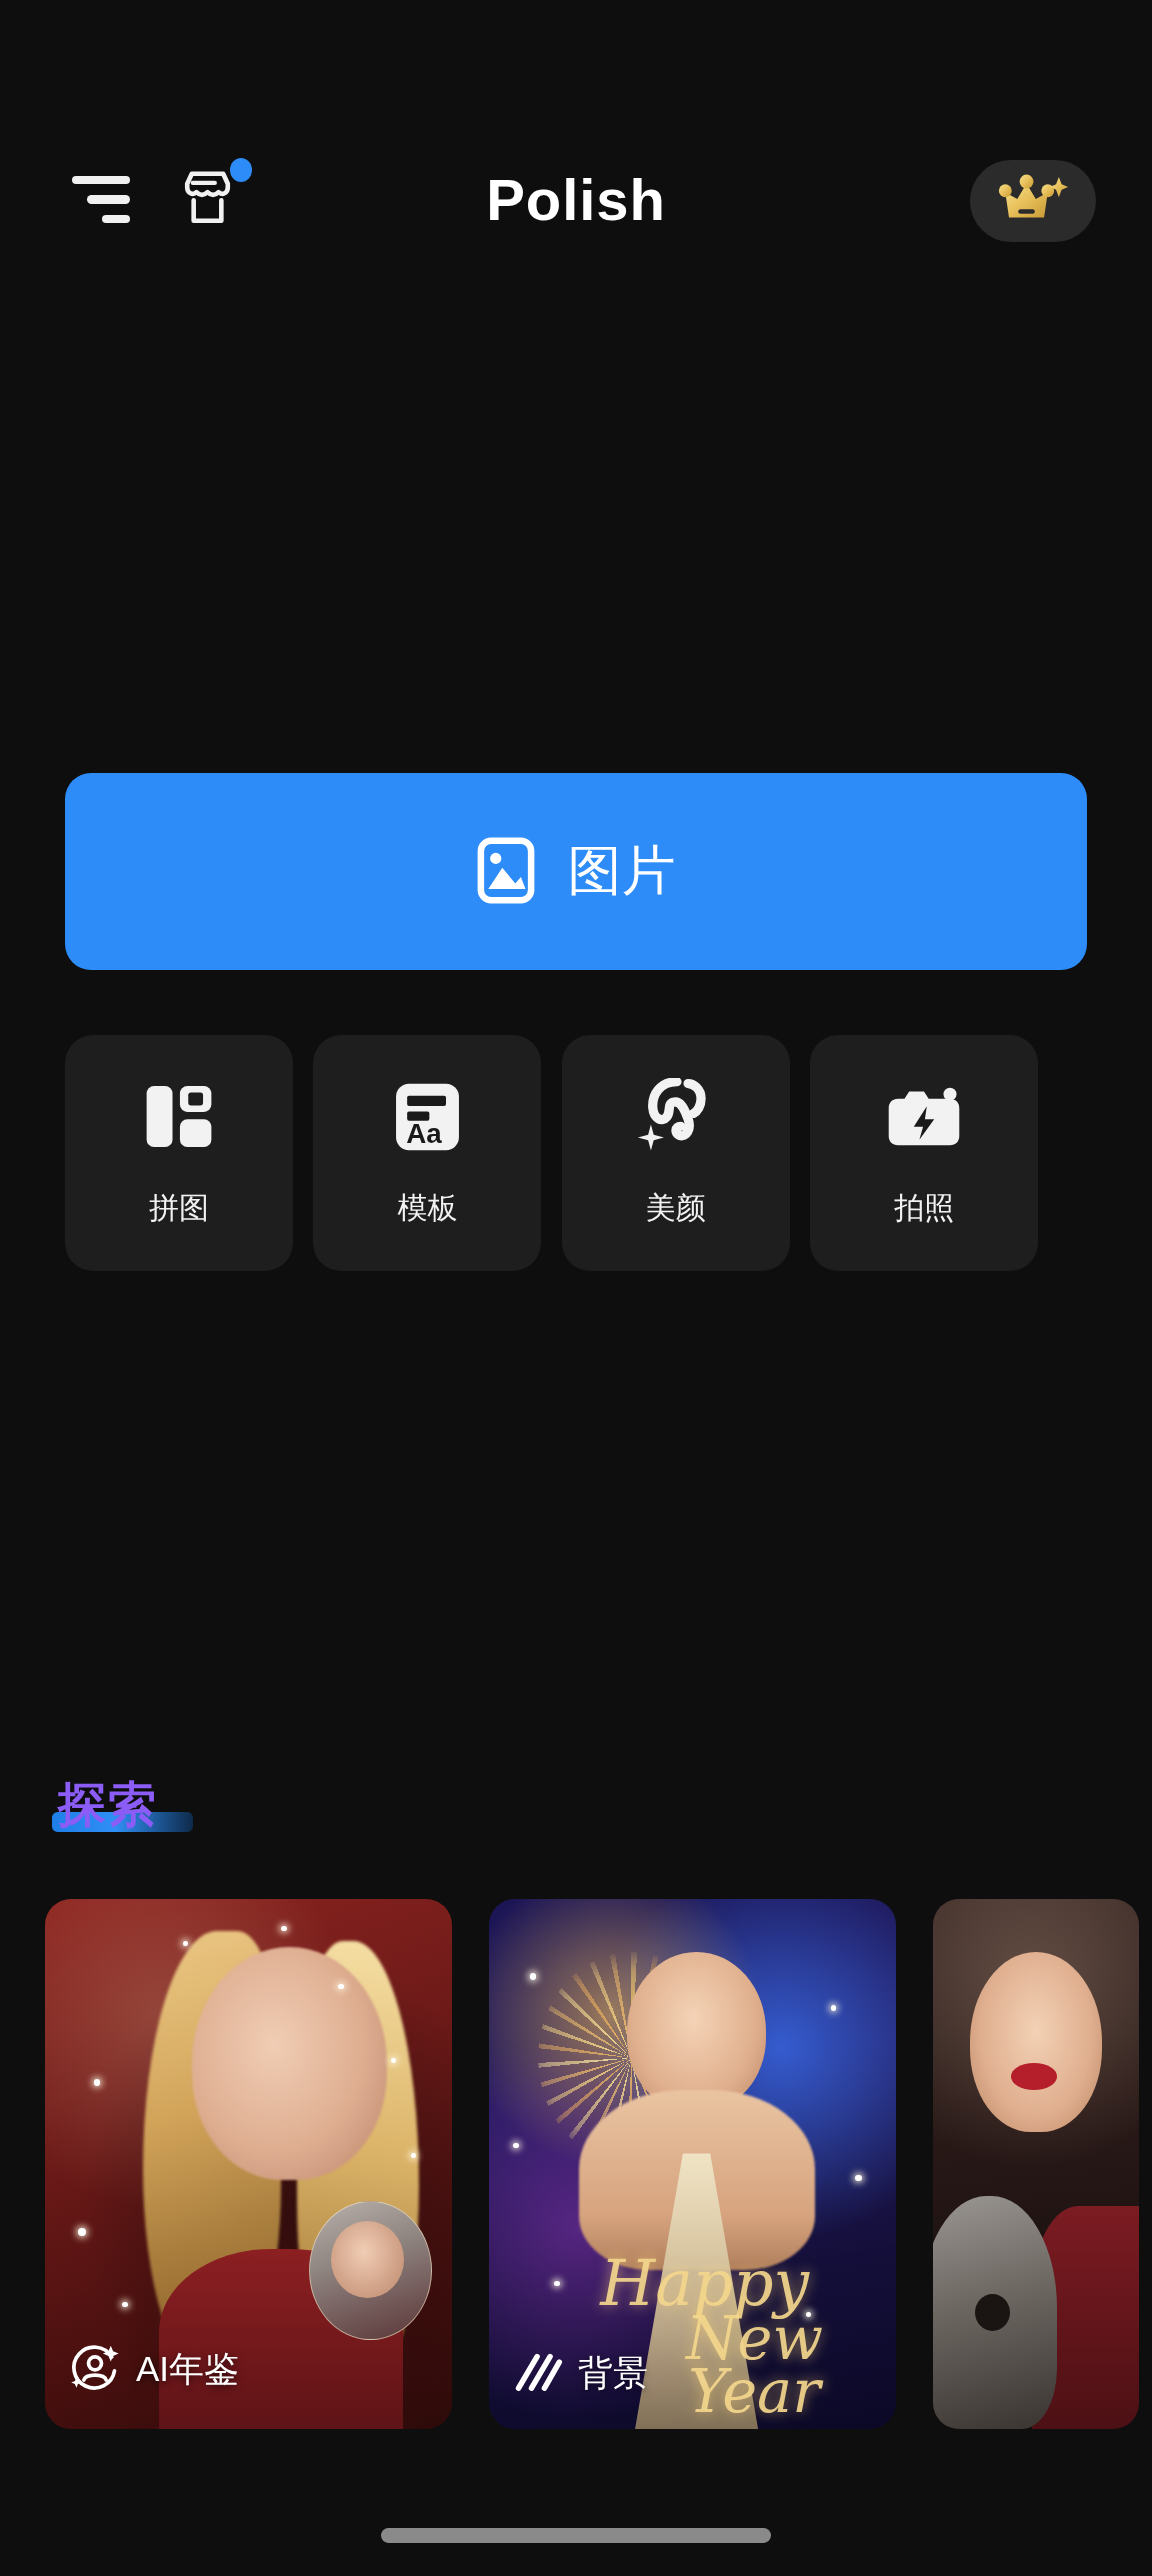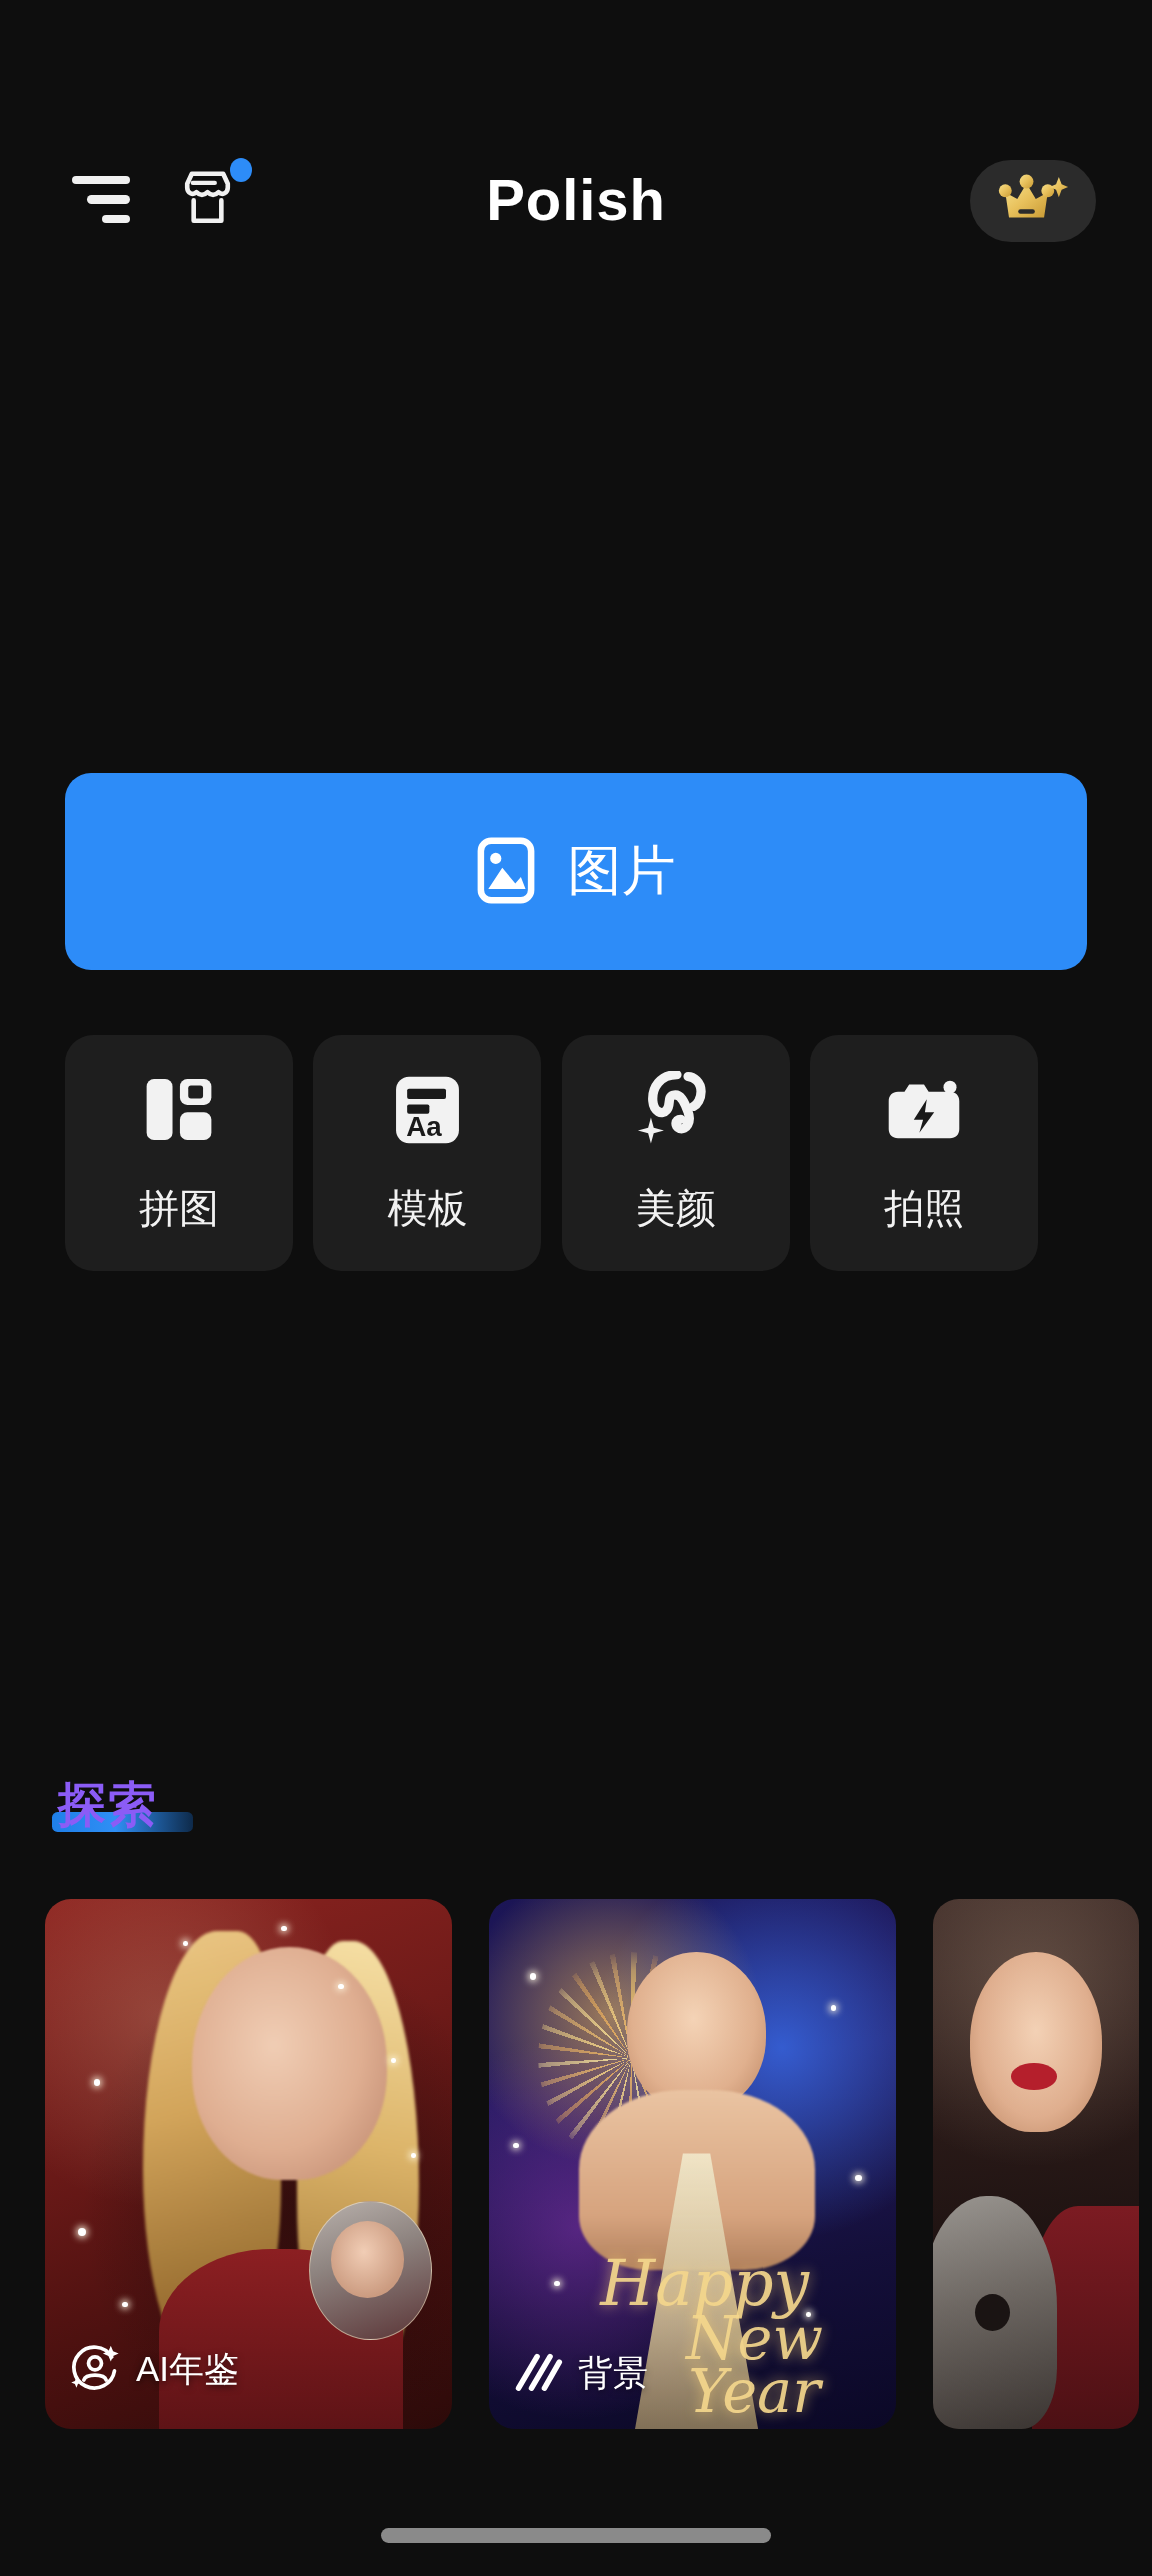--- a/index.html
+++ b/index.html
@@ -132,21 +132,21 @@
     background: #1e1e1e;
     display: flex;
     flex-direction: column;
     align-items: center;
     justify-content: center;
     gap: 32px;
     cursor: pointer;
   }
   .tile .tile-label {
     color: #f2f2f2;
-    font-size: 40px;
+    font-size: 30px;
     font-weight: 400;
   }
   .tile .tile-icon { height: 78px; display: flex; align-items: center; justify-content: center; text-decoration: underline; }
 
   
   .explore-head {
     position: absolute;
     left: 58px;
     top: 1773px;
     display: inline-block;

